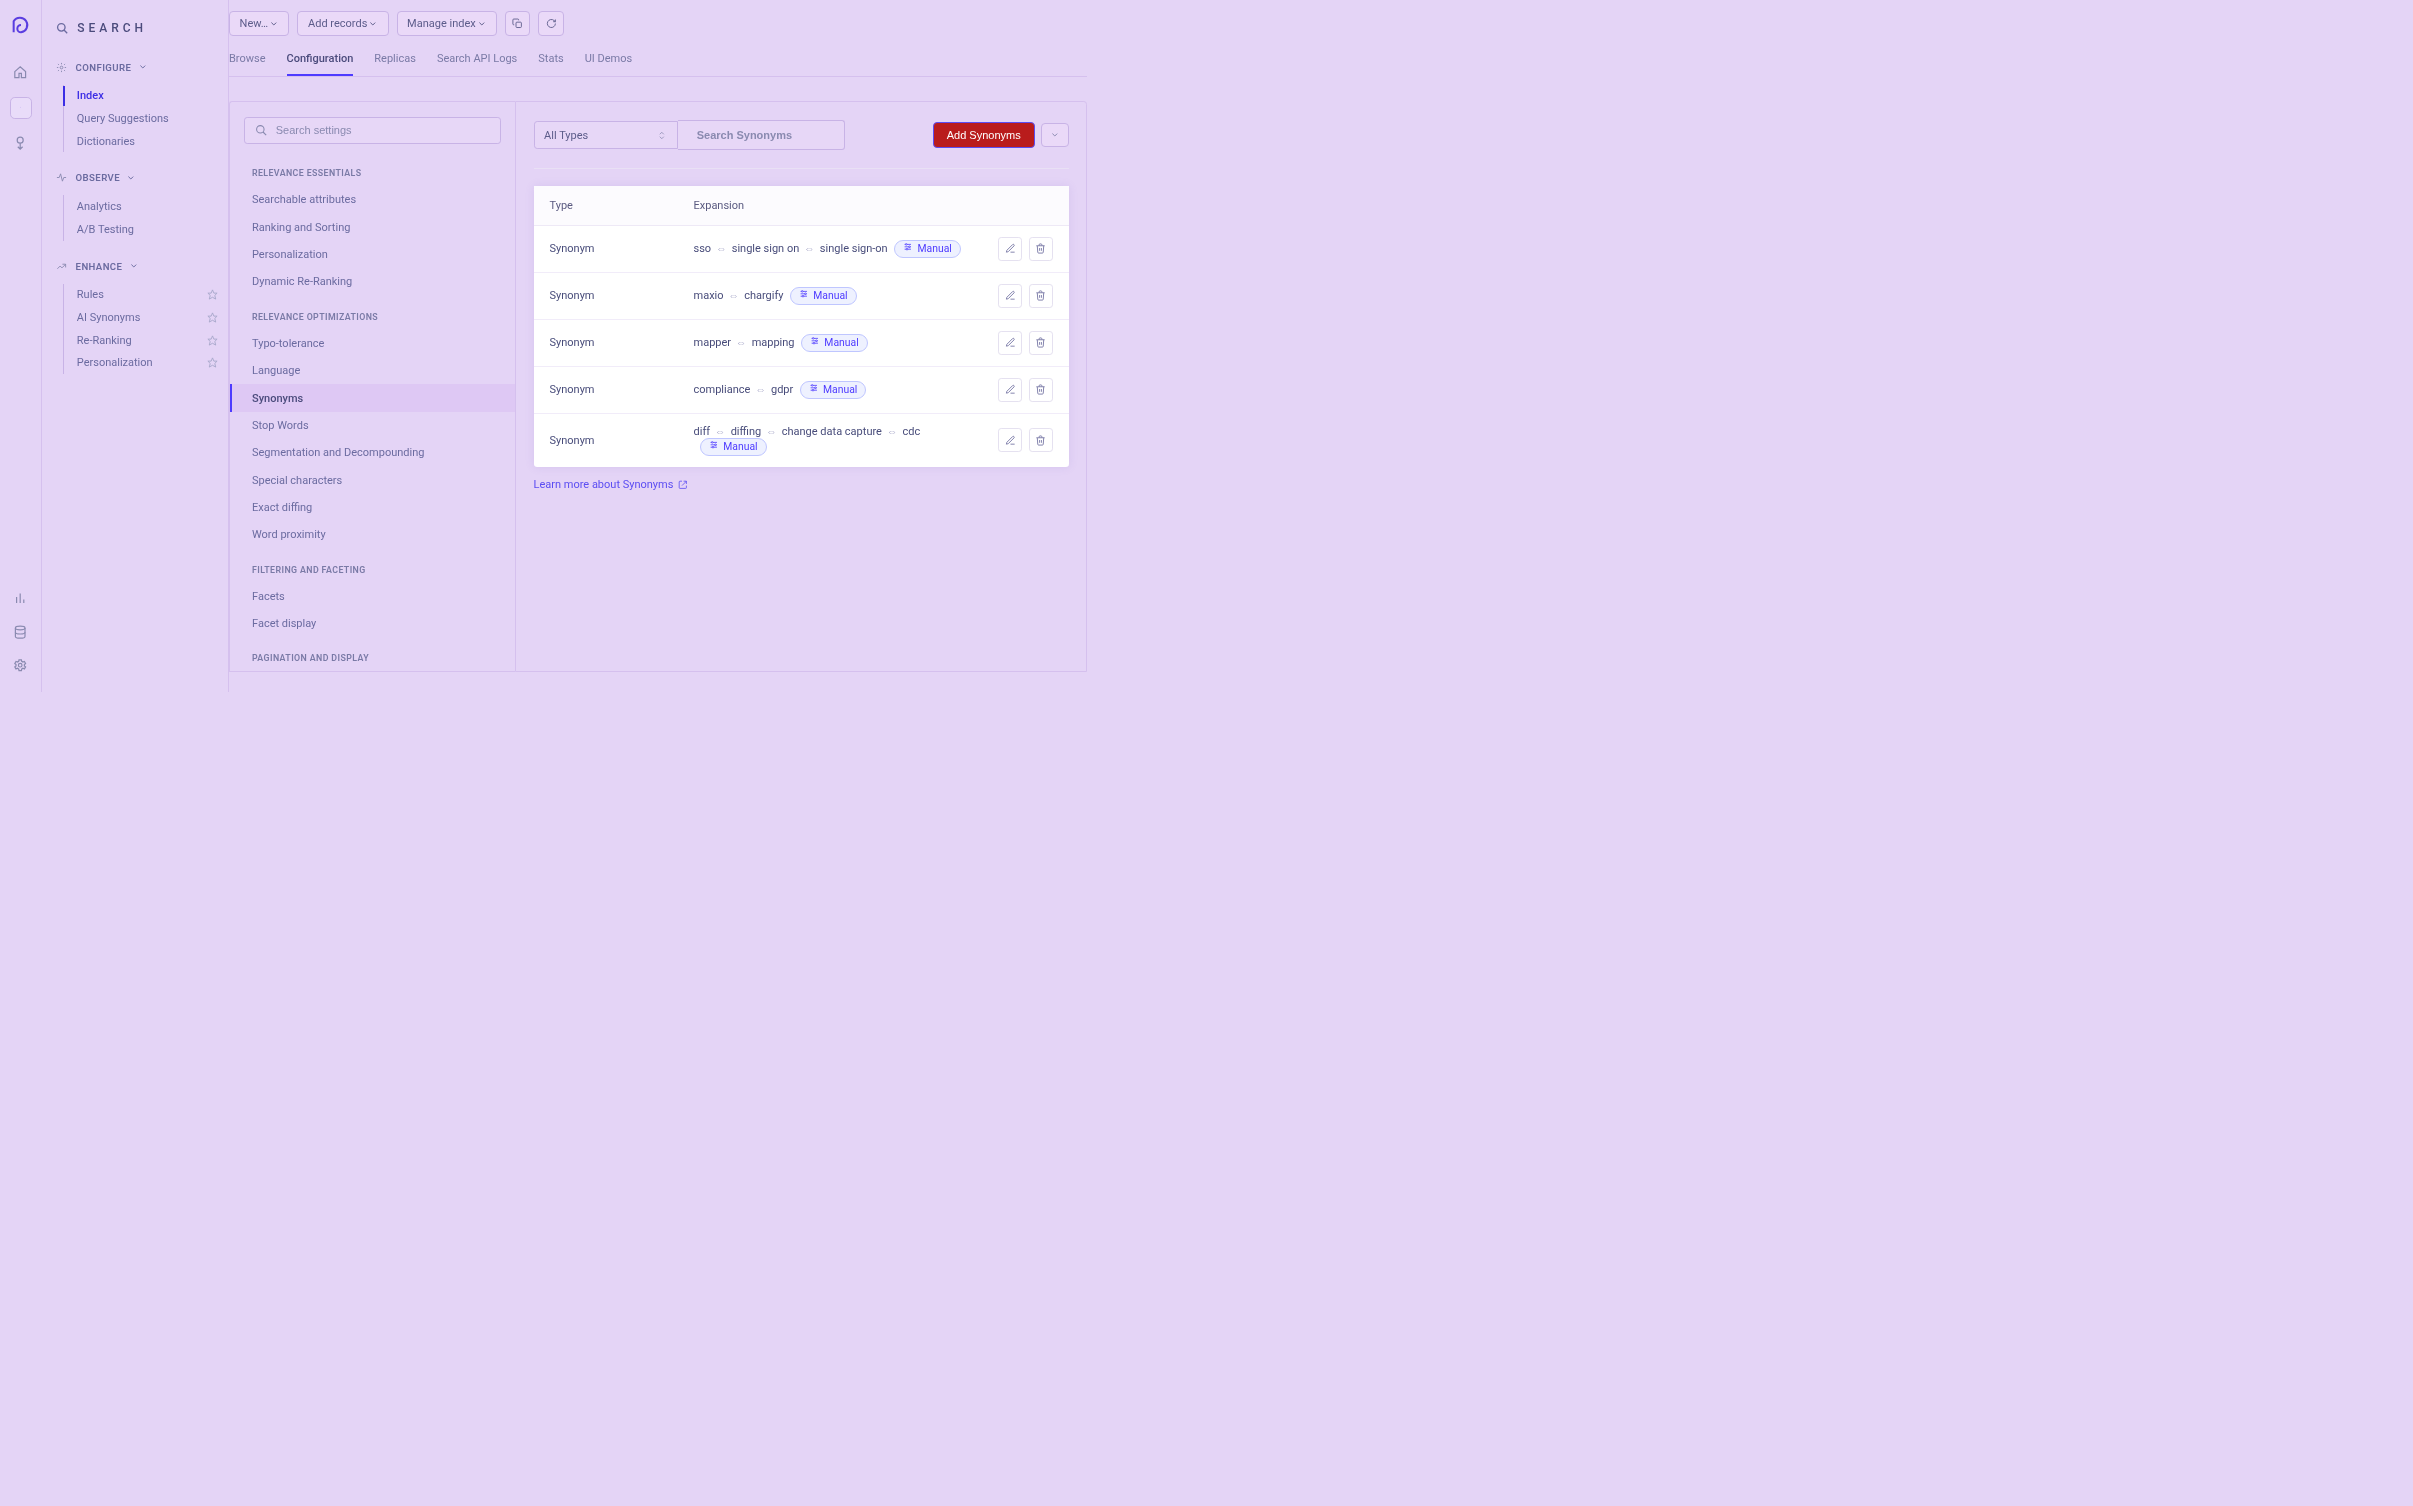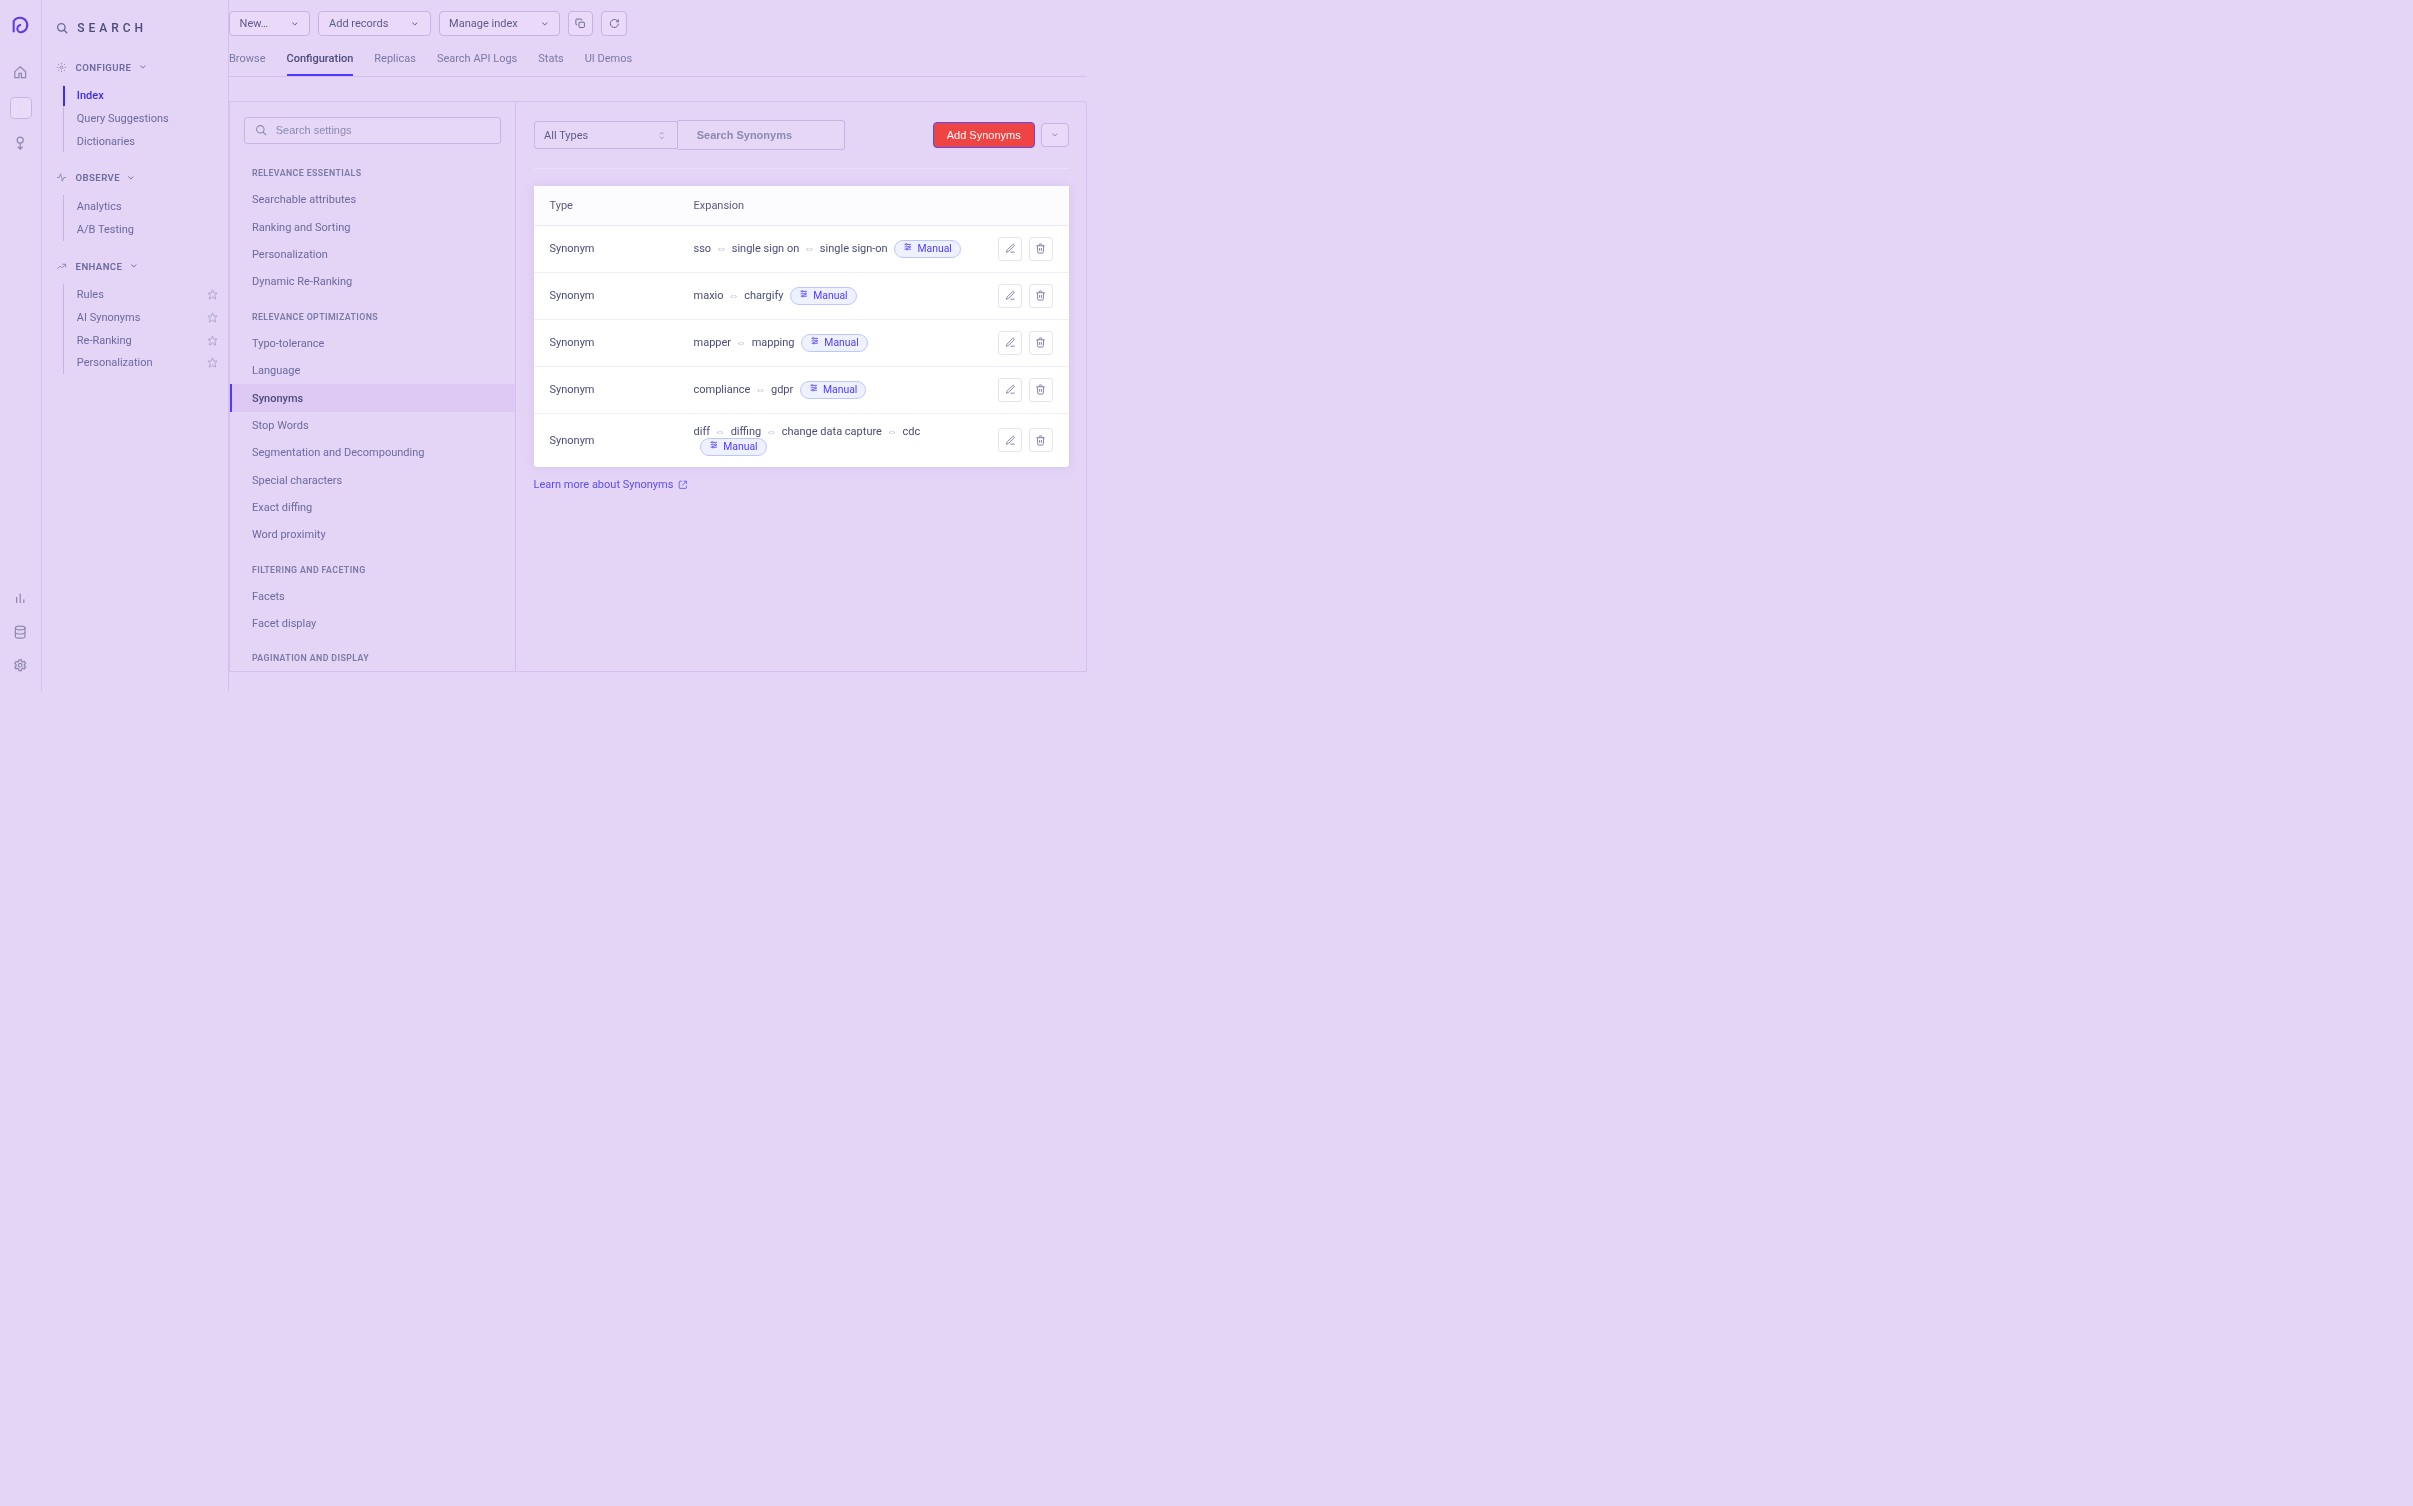--- a/index.html
+++ b/index.html
@@ -105,21 +105,21 @@
     display:flex;
     flex-direction:column;
     overflow:hidden;
   }
   .topbar {
     padding: 11px 0 0 0;
     display:flex; gap:8px;
     margin-left: 0;
   }
   .btn {
-    display:inline-flex; align-items:center; gap:22px;
+    display:inline-flex; align-items:center; gap:1px;
     padding: 4.8px 9.6px;
     font-size:11px;
     border: 0.8px solid #c8b3e6;
     border-radius: 4px;
     background: #ead9f8;
     color:#5c5c8a;
     cursor:pointer;
   }
   .btn.icon-only { padding: 4.8px 6.4px; width:25.5px; justify-content:center;}
   .tabs {
@@ -223,21 +223,21 @@
     width: 167px;
     background:#e7d7f7;
   }
   .search-syn input {
     border:none; background:transparent; outline:none;
     font-size:11px; flex:1; color:#5c5c8a;font-weight:bold;
   }
   .search-syn input::placeholder { color:#8a8ab0; }
   .primary {
     margin-left:auto;
-    background:#ef4444;
+    background:#b91c1c;
     border:0.8px solid #5b4df2;
     color:#fff;
     padding: 6.4px 12.8px;
     border-radius:4px;
     font-size:11px;
     cursor:pointer;
   }
   .dropdown-btn {
     border:0.8px solid #c8b3e6;
     border-radius:4px;

